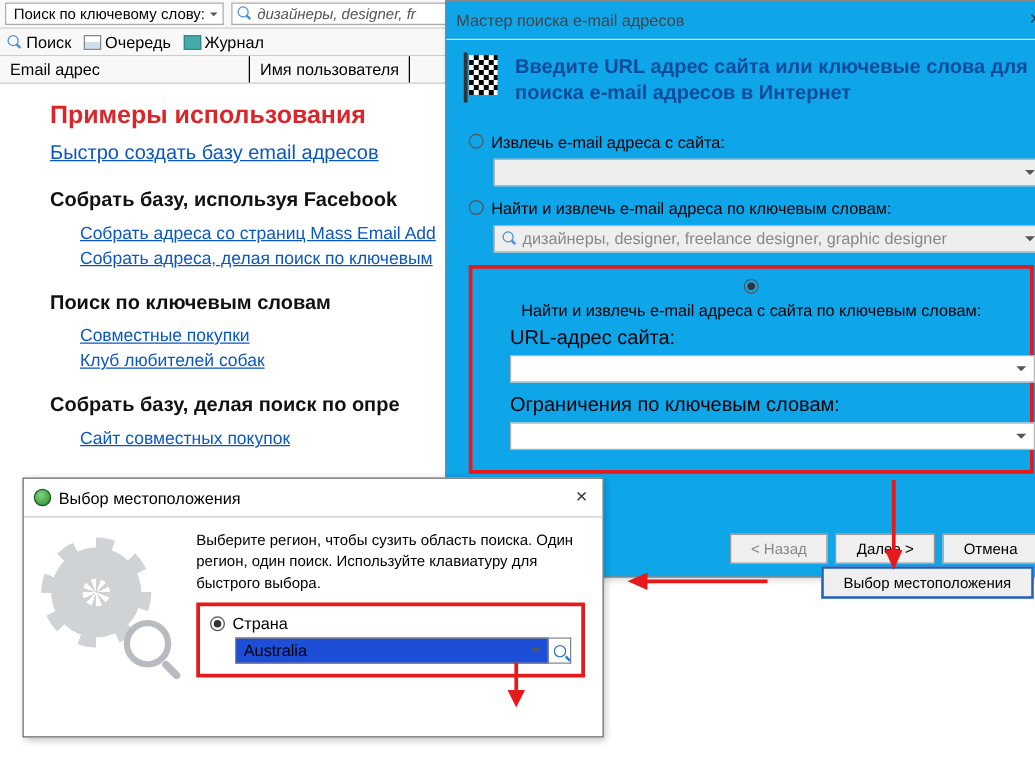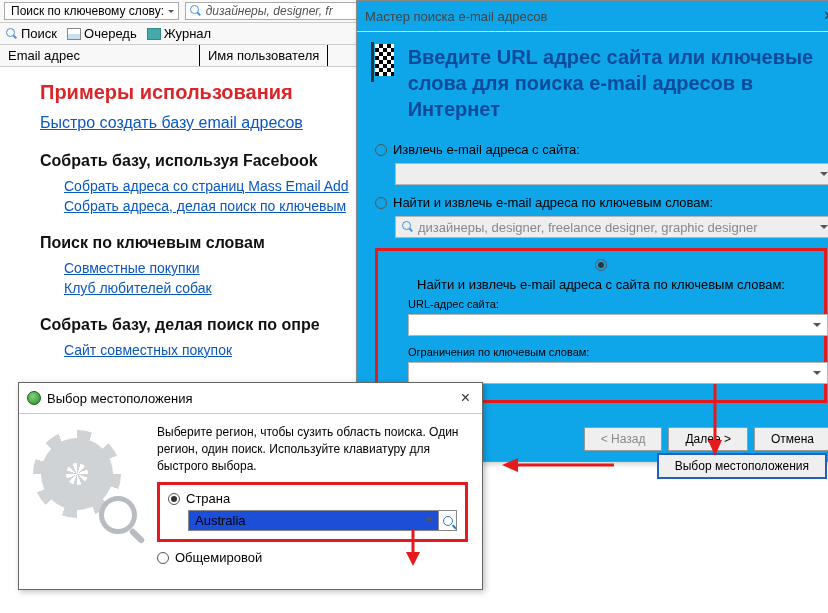--- a/index.html
+++ b/index.html
@@ -25,31 +25,31 @@
 h3 { font-size: 16px; font-weight: bold; margin: 20px 0 8px 0; color: #111; }
 .link { color: #0a57c2; text-decoration: underline; cursor: pointer; display: block; margin: 4px 0 4px 24px; font-size: 14px; }
 .link.big { margin-left: 0; font-size: 16px; }
 
 .wizard { position: absolute; left: 332px; top: 0; width: 490px; height: 462px; background: #0ea5e9; border: 1px solid #888; box-shadow: 2px 2px 6px rgba(0,0,0,.2); margin-left: 24px; }
 .wiz-title { display: flex; justify-content: space-between; align-items: center; padding: 6px 8px; font-size: 12px; color: #444; border-bottom: 1px solid #ddd; }
 .close-x { cursor: pointer; font-size: 16px; color: #333; padding: 0 4px; }
 .wiz-header { display: flex; gap: 14px; padding: 12px 18px 10px 18px; }
 .flag-icon { width: 38px; height: 32px; background: repeating-conic-gradient(#000 0 25%, #fff 0 50%) 0 0/8px 8px; position: relative; }
 .flag-icon::after { content:""; position:absolute; left:-4px; top:-2px; width:3px; height:40px; background:#333; }
-.wiz-header h4 { color: #0a4b9c; font-size: 20px; font-weight: bold; line-height: 1.3; }
+.wiz-header h4 { color: #0a4b9c; font-size: 16px; font-weight: bold; line-height: 1.3; }
 .wiz-body { padding: 4px 18px; }
 .radio-row { display: flex; align-items: center; gap: 6px; margin: 6px 0; }
 .radio { width: 12px; height: 12px; border: 1px solid #555; border-radius: 50%; display: inline-flex; align-items: center; justify-content: center; }
 .radio.checked::after { content:""; width:6px; height:6px; background:#333; border-radius:50%; }
 .combo { border: 1px solid #b5b5b5; height: 22px; position: relative; background: #eee; margin: 4px 0 10px 20px; width: 440px; display: flex; align-items: center; padding: 0 6px; color: #666; font-size: 12px; }
 .combo .chev { position: absolute; right: 6px; top: 8px; border:4px solid transparent; border-top-color:#555; }
 .combo.white { background: #fff; }
 .combo.search-combo { color:#888; }
 .red-box { border: 3px solid #e41a1c; padding: 8px 10px 6px 10px; margin: 8px 0; }
-.sub-label { font-size: 11px; margin: 6px 0 2px 20px; }
+.sub-label { font-size: 16px; margin: 6px 0 2px 20px; }
 .loc-row { margin-left: 20px; color:#333; }
 .wiz-buttons { position:absolute; bottom:10px; right:14px; display:flex; gap:6px; }
 .btn { border:1px solid #999; background:#efefef; padding: 4px 16px; font-size:12px; cursor:pointer; }
 .btn.disabled { color:#888; }
 .btn.primary-border { border:2px solid #1f5fbf; }
 
 .loc-dialog { position:absolute; left:18px; top:382px; width:465px; height:208px; background:#fff; border:1px solid #666; box-shadow:2px 2px 6px rgba(0,0,0,.25); }
 .loc-title { display:flex; justify-content:space-between; align-items:center; padding:6px 8px; font-size:12px; border-bottom:1px solid #ccc; }
 .loc-title .ti { display:flex; align-items:center; gap:6px; }
 .globe { width:14px; height:14px; border-radius:50%; background:radial-gradient(circle at 40% 35%, #7fd47f, #2a8a2a); border:1px solid #1a5a1a; }
@@ -197,24 +197,20 @@
           <span class="radio checked"></span>
           <span>Страна</span>
         </div>
         <div class="country-combo">
           <div class="sel"><span>Australia</span><span class="chev"></span></div>
           <div class="picker">
               <span class="mag-sm"></span>
             </div>
         </div>
       </div>
-      <div class="radio-row" style="margin-top:8px;">
-        <span class="radio"></span>
-        <span>Общемировой</span>
-      </div>
     </div>
   </div>
 </div>
 
 <div class="arrow" style="left:700px; top:380px;">
   <svg width="30" height="80">
       <path class="arrow-stroke" d="M15 4 L15 62"></path>
       <polygon class="arrow-head" points="15,76 8,60 22,60"></polygon>
     </svg>
 </div>

